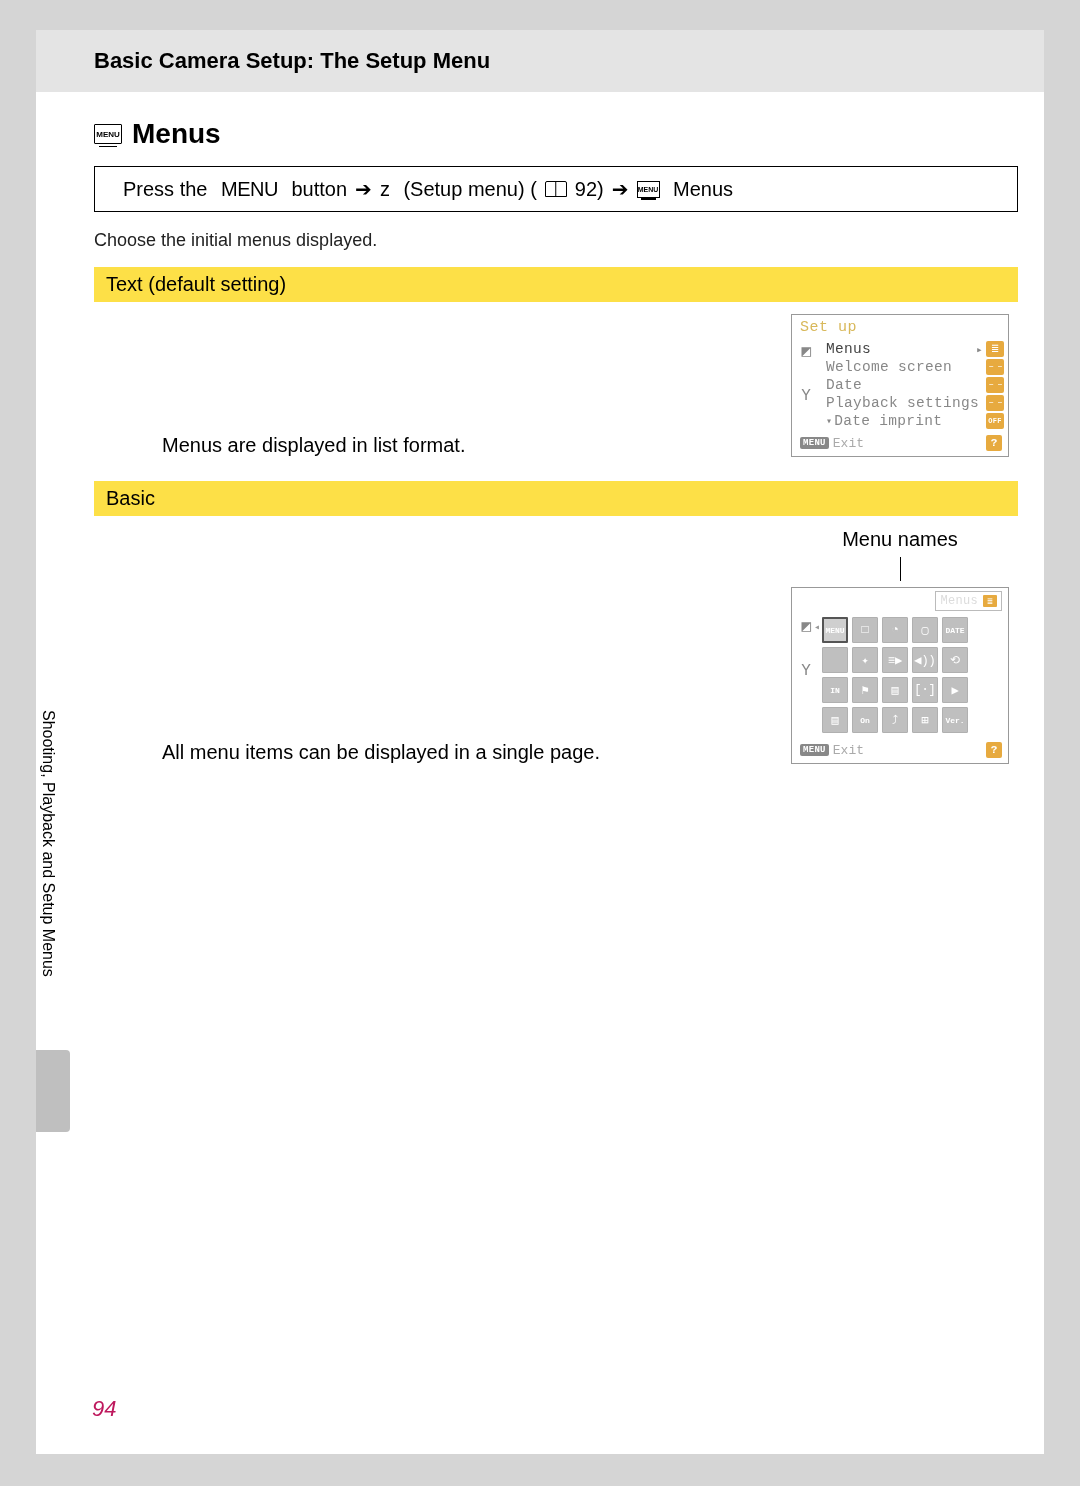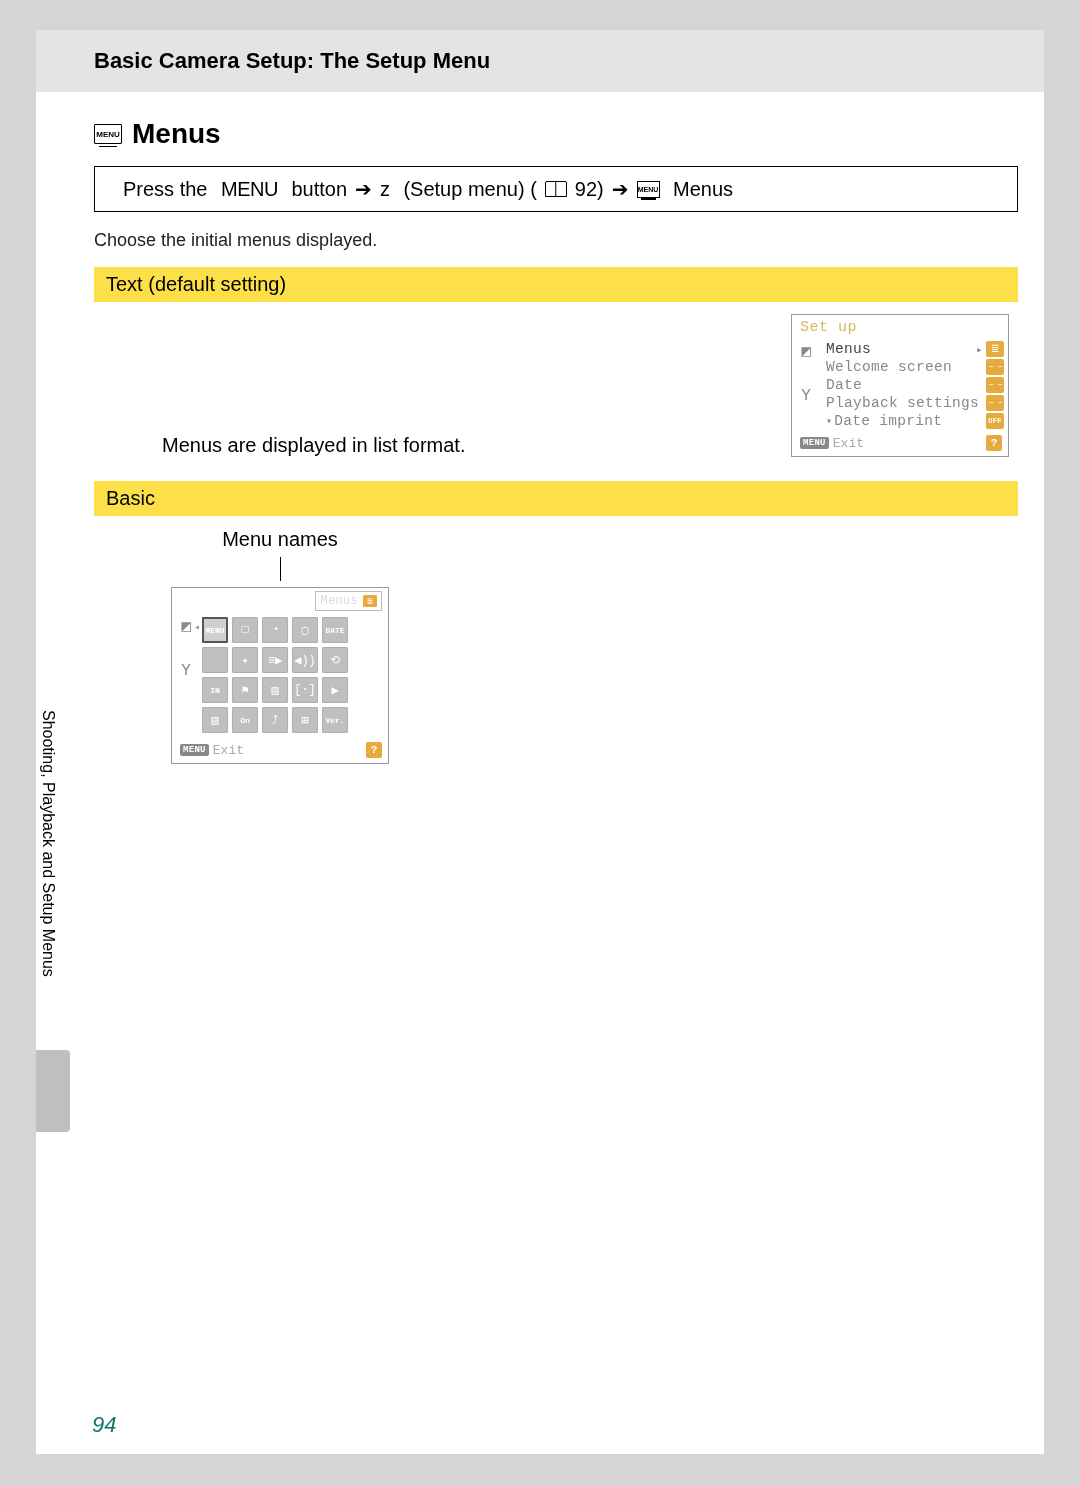--- a/index.html
+++ b/index.html
@@ -315,24 +315,24 @@
     left: 0;
     top: 1020px;
     width: 34px;
     height: 82px;
     background: #bfbfbf;
     border-radius: 0 4px 4px 0;
   }
   .page-num {
     position: absolute;
     left: 56px;
-    bottom: 16px;
+    bottom: 32px;
     font-size: 22px;
     font-style: italic;
-    color: #0f766e;
+    color: #be185d;
   }
 </style>
 </head>
 <body>
 
 <div class="page">
 
   <div class="header-band">
     <span>Basic Camera Setup: The Setup Menu</span>
   </div>
@@ -404,20 +404,21 @@
               <span>Exit</span>
             </span>
             <span class="help-badge">?</span>
           </div>
         </div>
       </div>
     </div>
 
     <div class="setting-head">Basic</div>
     <div class="setting-body">
+      <div class="setting-desc">All menu items can be displayed in a single page.</div>
       <div class="preview-col">
         <div class="preview-label">Menu names</div>
         <div class="preview-label-leader"></div>
         <div class="lcd">
           <div class="lcd-iconhead">
             <div class="lcd-iconhead-box">
               <span class="lcd-iconhead-label">Menus</span>
               <span class="lcd-iconhead-badge"></span>
             </div>
           </div>

